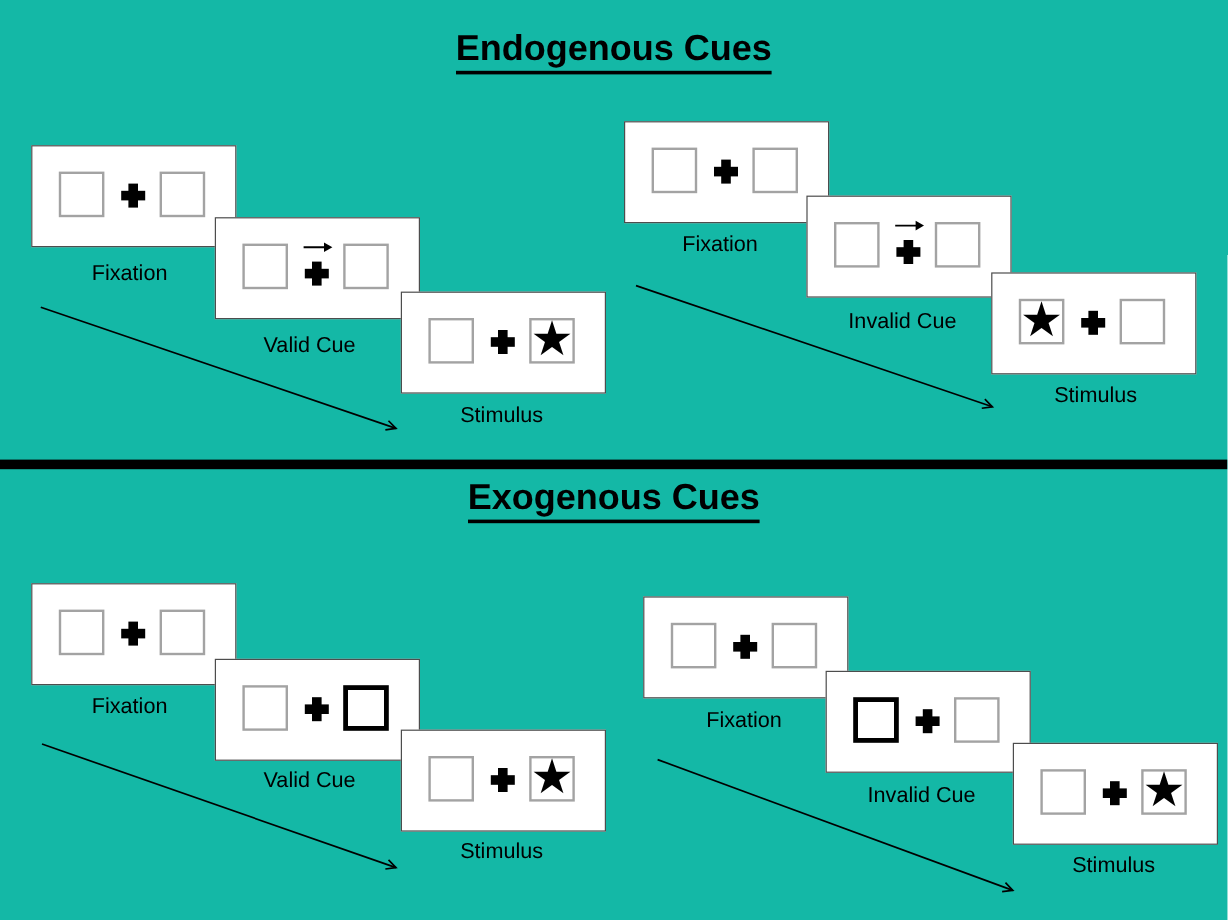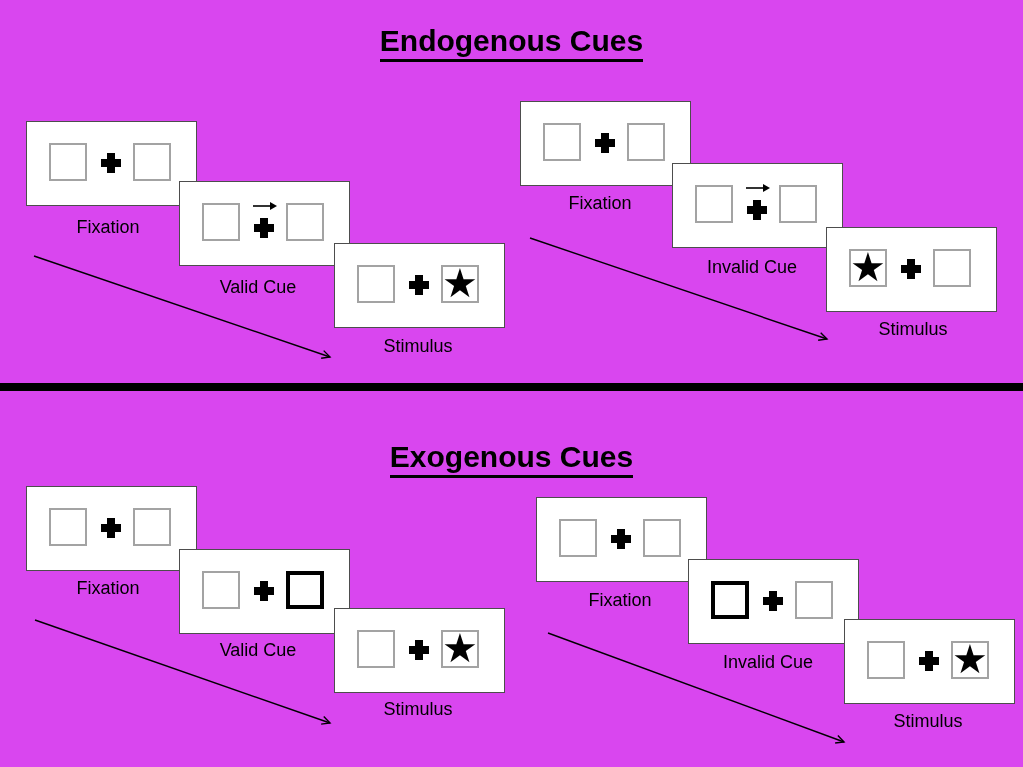--- a/index.html
+++ b/index.html
@@ -1,17 +1,17 @@
 <!DOCTYPE html>
 <html><head>
 <meta charset="utf-8">
 <style>
   html,body { margin:0; padding:0; background:#fff; }
   #canvas {
-    position:relative; width:1023px; height:767px; background:#d946ef;
+    position:relative; width:1023px; height:767px; background:#14b8a6;
     font-family:"Liberation Sans", sans-serif; color:#000; overflow:hidden;
   }
   .title {
     position:absolute; left:0; right:0; text-align:center;
     font-size:30px; font-weight:bold; z-index:5;
   }
   .title span { display:inline-block; border-bottom:3px solid #000; padding-bottom:1px; }
   .divider { position:absolute; left:0; right:0; top:383px; height:8px; background:#000; z-index:5; }
   .panel {
     position:absolute; width:171px; height:85px; background:#fff;
@@ -51,21 +51,21 @@
       </marker>
     </defs>
     <line x1="34" y1="256" x2="330" y2="357" stroke="#000" stroke-width="1.4" marker-end="url(#ah)"></line>
     <line x1="530" y1="238" x2="827" y2="339" stroke="#000" stroke-width="1.4" marker-end="url(#ah)"></line>
     <line x1="35" y1="620" x2="330" y2="723" stroke="#000" stroke-width="1.4" marker-end="url(#ah)"></line>
     <line x1="548" y1="633" x2="844" y2="742" stroke="#000" stroke-width="1.4" marker-end="url(#ah)"></line>
   </svg>
 
   <div class="title" style="top:24px"><span>Endogenous Cues</span></div>
   <div class="divider"></div>
-  <div class="title" style="top:440px"><span>Exogenous Cues</span></div>
+  <div class="title" style="top:398px"><span>Exogenous Cues</span></div>
 
   <div class="panel" style="left:26px;top:121px">
     <div class="sq sq-l"></div>
     <div class="plus"></div>
     <div class="sq sq-r"></div>
   </div>
   <div class="panel" style="left:179px;top:181px">
     <div class="sq sq-l"></div>
     <svg class="cue-arrow" width="26" height="11">
       <line x1="1" y1="6" x2="20" y2="6" stroke="#000" stroke-width="1.6"></line>

